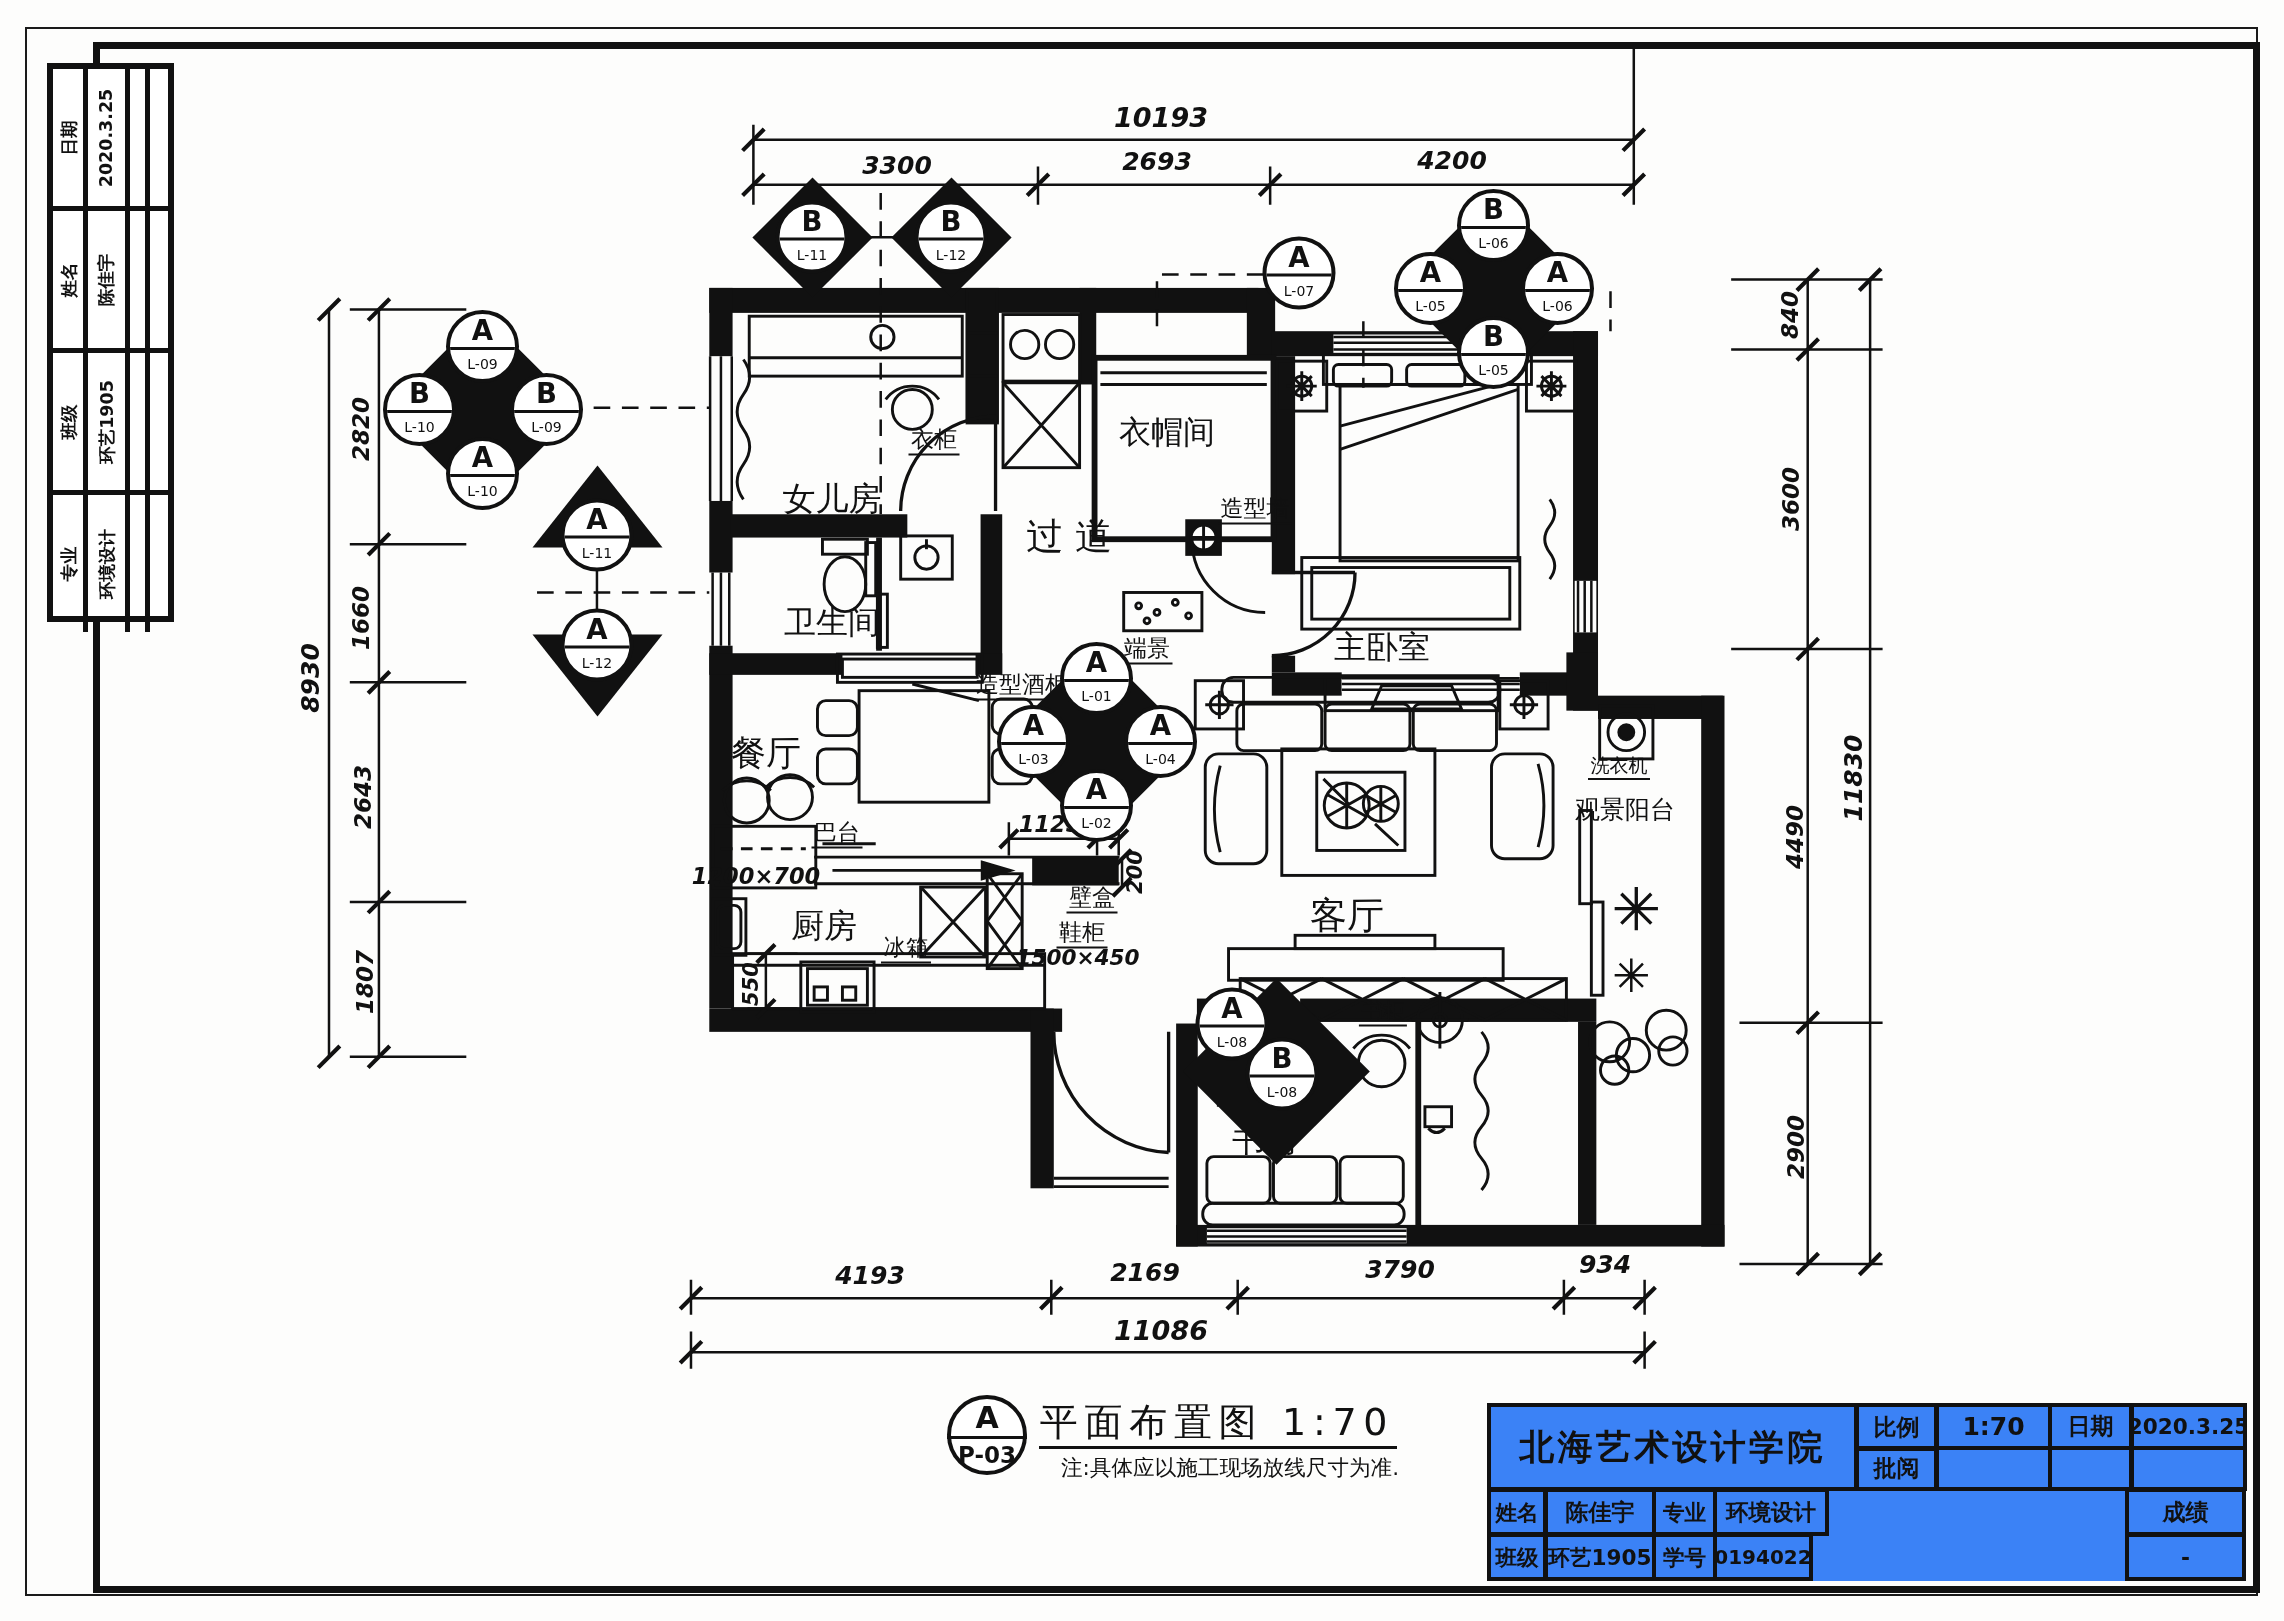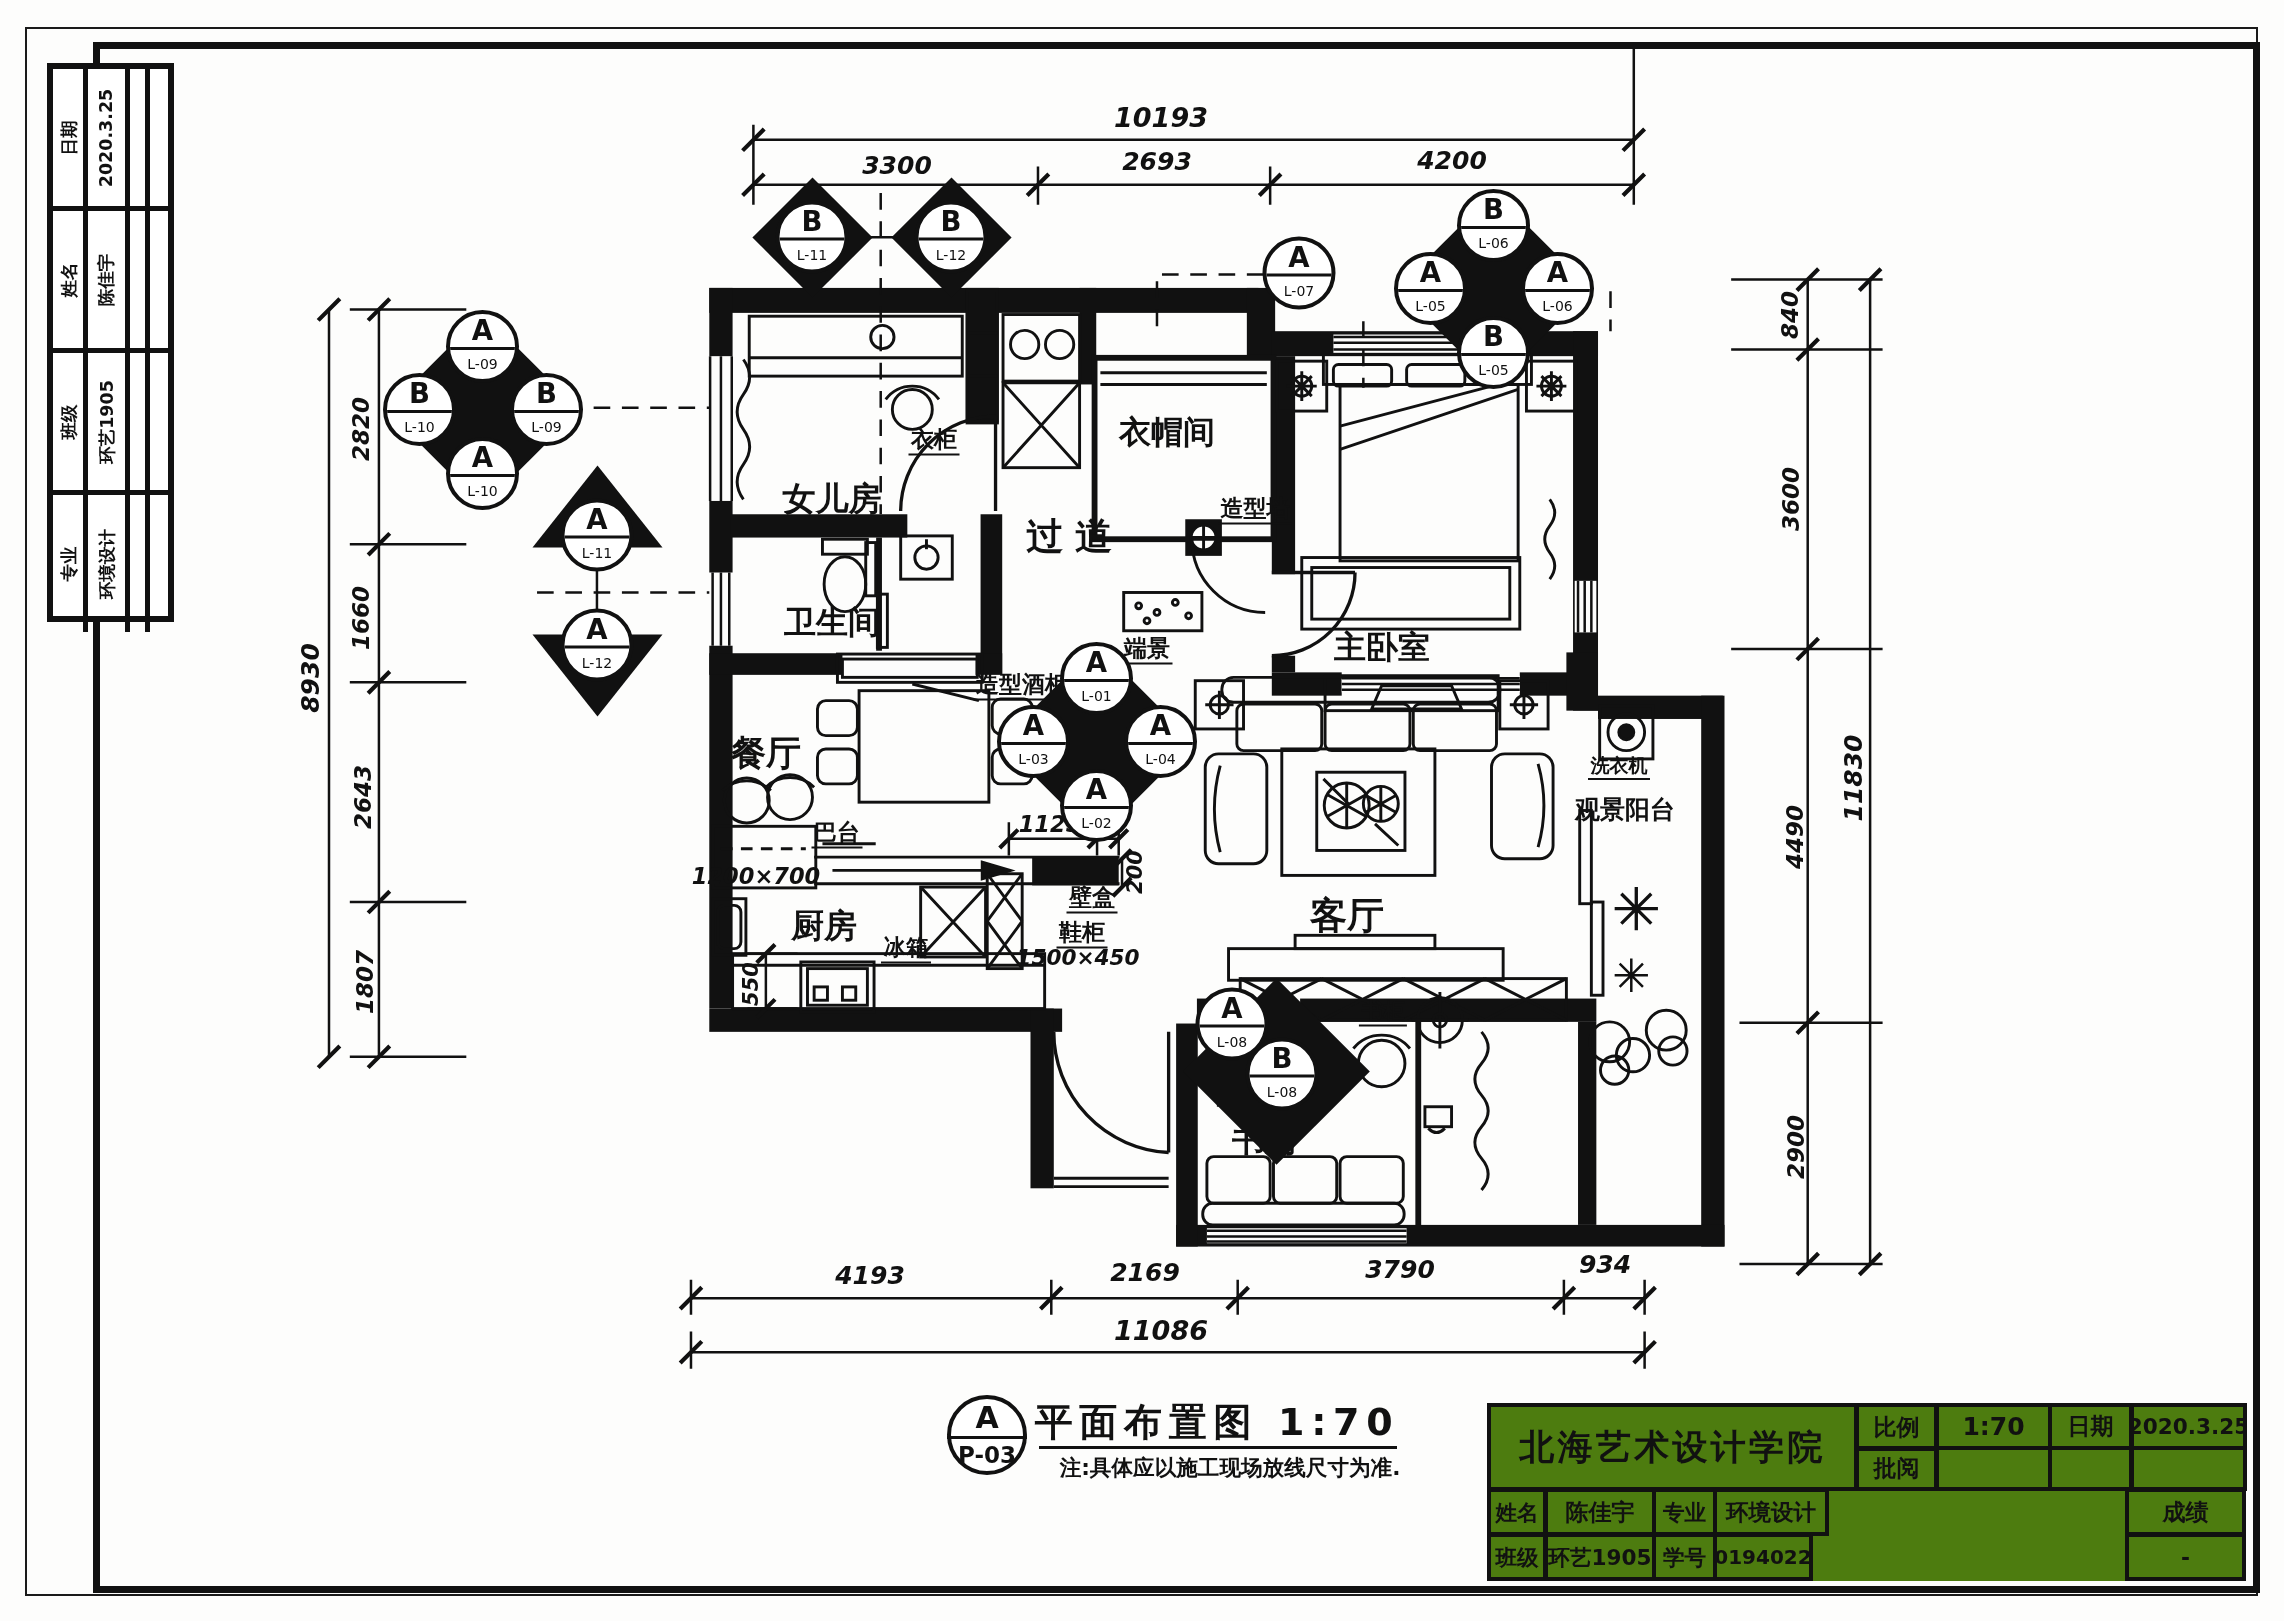--- a/index.html
+++ b/index.html
@@ -1,21 +1,21 @@
 <!DOCTYPE html>
 <html style="font-size:13.3px"><head>
 <meta charset="utf-8">
 <style>
   html,body{margin:0;padding:0;background:#efeeea;}
   .sheet{position:relative;width:2284px;height:1621px;background:#fdfdfc;overflow:hidden;
          font-family:"DejaVu Sans","Liberation Sans",sans-serif;color:#111;}
   .outer-border{position:absolute;left:25px;top:27px;width:2229px;height:1565px;border:2.5px solid #1a1a1a;}
   .main-frame{position:absolute;left:93px;top:42px;width:2153px;height:1537px;border:7.5px solid #111;}
   svg.plan{position:absolute;left:0;top:0;width:2284px;height:1621px;}
-  .lbl{position:absolute;transform:translate(-50%,-50%);white-space:nowrap;font-weight:700;color:#111;}
+  .lbl{position:absolute;transform:translate(-50%,-50%);white-space:nowrap;font-weight:400;color:#111;}
   .rot{transform:translate(-50%,-50%) rotate(-90deg);}
   .dimtxt{font-style:italic;font-weight:600;}
   .u{border-bottom:2.5px solid #111;padding:0 2.5px 1.7px 2.5px;}
   
   .mk{position:absolute;transform:translate(-50%,-50%);}
   .mk4{width:200px;height:200px;}
   .dia{position:absolute;left:50%;top:50%;width:137px;height:137px;background:#111;transform:translate(-50%,-50%) rotate(45deg);}
   .mk1{width:125px;height:125px;}
   .mk1 .dia{width:85px;height:85px;}
   .mk8{width:191px;height:191px;}
@@ -23,21 +23,21 @@
   .tri{position:absolute;left:50%;width:0;height:0;transform:translateX(-50%);}
   .tri-up{top:0;border-left:65px solid transparent;border-right:65px solid transparent;border-bottom:82px solid #111;}
   .tri-dn{bottom:0;border-left:65px solid transparent;border-right:65px solid transparent;border-top:82px solid #111;}
   .mcir{position:absolute;width:73px;height:73px;box-sizing:border-box;background:#fff;border:4.2px solid #111;border-radius:50%;
         display:flex;flex-direction:column;align-items:center;overflow:hidden;}
   .mcir .l1{font-size:27.5px;line-height:33px;height:33px;font-weight:700;}
   .mcir .l2{font-size:14px;line-height:28px;border-top:3.3px solid #111;width:110%;text-align:center;font-weight:400;}
   .pos-t{left:63px;top:0;} .pos-l{left:0;top:63px;} .pos-r{right:0;top:63px;} .pos-b{left:63px;bottom:0;}
   .mk1c{left:26px;top:26px;}
   
-  .tblock{position:absolute;left:1487px;top:1403px;width:759px;height:178px;background:#4d7c0f;}
+  .tblock{position:absolute;left:1487px;top:1403px;width:759px;height:178px;background:#3b82f6;}
   .cell{position:absolute;box-sizing:border-box;border:4.2px solid #111;display:flex;align-items:center;justify-content:center;
         font-weight:700;overflow:hidden;}
   
   .rev{position:absolute;left:47px;top:63px;width:127px;height:559px;background:#fff;border:6.7px solid #111;box-sizing:border-box;}
   .rev-row{display:grid;grid-template-columns:35px 42px 20px 16.6px;height:137px;border-bottom:5.8px solid #111;}
   .rev-row:last-child{border-bottom:none;}
   .rev-cell{border-right:5px solid #111;display:flex;align-items:center;justify-content:center;overflow:hidden;}
   .rev-cell:last-child{border-right:none;}
   .rtxt{transform:rotate(-90deg);white-space:nowrap;font-size:17.5px;font-weight:700;}
   

